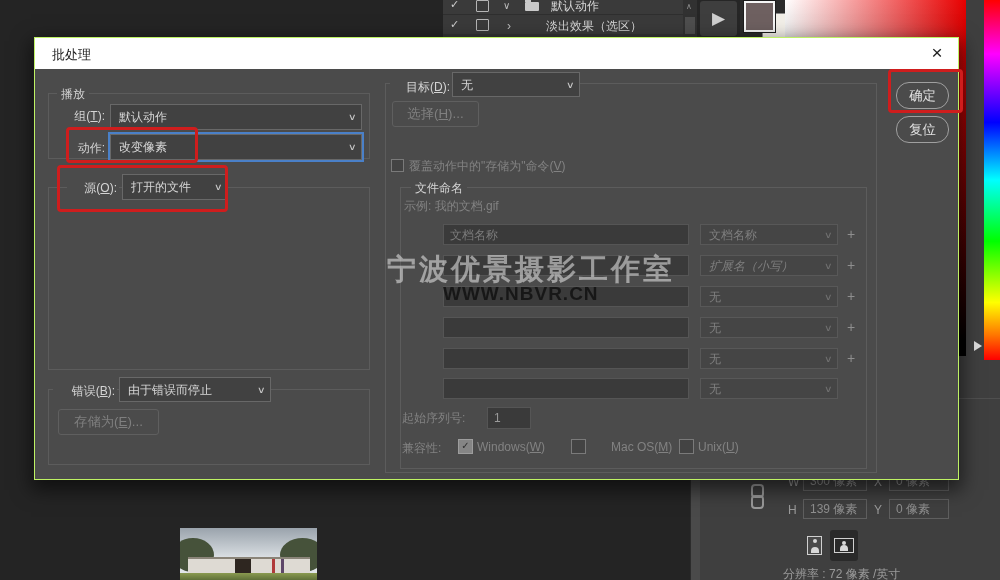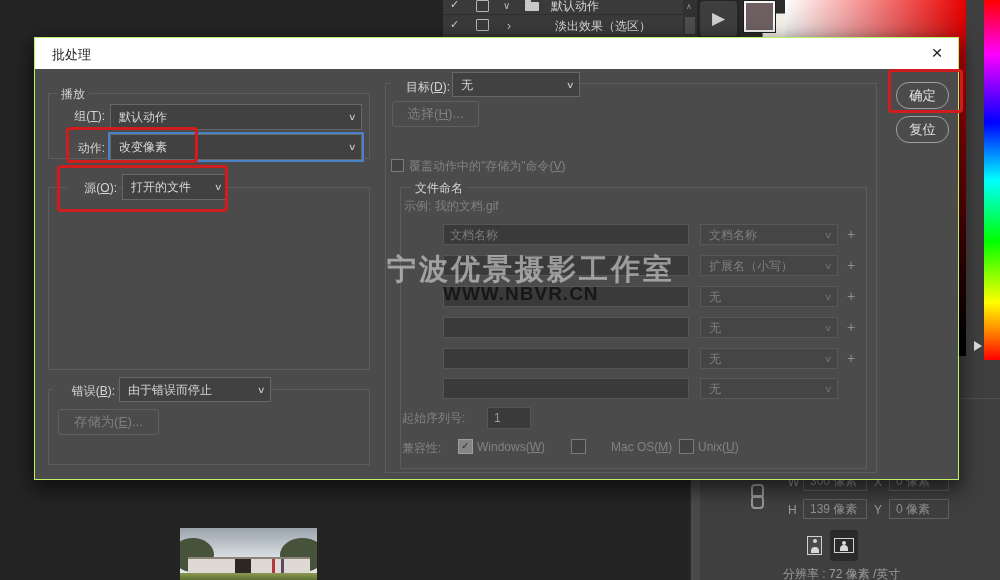--- a/index.html
+++ b/index.html
@@ -100,21 +100,21 @@
       <span class="togglebox" style="left:33px;top:6px;"></span>
       <span class="expander" style="left:60px;top:6px;">∨</span>
       <span class="folder" style="left:82px;top:8px;"></span>
       <span class="act-label" style="left:108px;top:4px;">默认动作</span>
     </div>
     <div class="act-div"></div>
     <div class="act-row" style="top:15px;">
       <span class="chk" style="left:7px;top:3px;">✓</span>
       <span class="togglebox" style="left:33px;top:4px;"></span>
       <span class="expander" style="left:64px;top:4px;font-size:12px;">›</span>
-      <span class="act-label" style="left:112px;top:3px;">淡出效果（选区）</span>
+      <span class="act-label" style="left:103px;top:3px;">淡出效果（选区）</span>
     </div>
     <div class="act-sliver"></div>
     <div class="act-scroll">
       <span class="scroll-up">∧</span>
       <span class="act-thumb"></span>
     </div>
   </div>
 
   <div class="abs play-panel">
     <div class="play-btn">▶</div>
@@ -211,21 +211,21 @@
     <span class="lbl dim" style="left:369px;top:160px;">示例: 我的文档.gif</span>
 
     <input class="field" style="left: 408px; top: 186px; width: 246px; height: 21px;" readonly="" placeholder="文档名称">
     <div class="drop dis" style="left:665px;top:186px;width:136px;height:19px;">
       <span class="txt">文档名称</span>
       <span class="chev">∨</span>
     </div>
     <span class="plus" style="left:812px;top:188px;">+</span>
 
     <input class="field" style="left: 408px; top: 217px; width: 246px; height: 21px;" readonly="" value="">
-    <div class="drop dis" style="left:665px;top:217px;width:136px;height:19px;">
+    <div class="drop dis" style="left:665px;top:217px;width:136px;height:19px;font-style:italic;">
       <span class="txt">扩展名（小写）</span>
       <span class="chev">∨</span>
     </div>
     <span class="plus" style="left:812px;top:219px;">+</span>
 
     <input class="field" style="left: 408px; top: 248px; width: 246px; height: 21px;" readonly="" value="">
     <div class="drop dis" style="left:665px;top:248px;width:136px;height:19px;">
       <span class="txt">无</span>
       <span class="chev">∨</span>
     </div>

